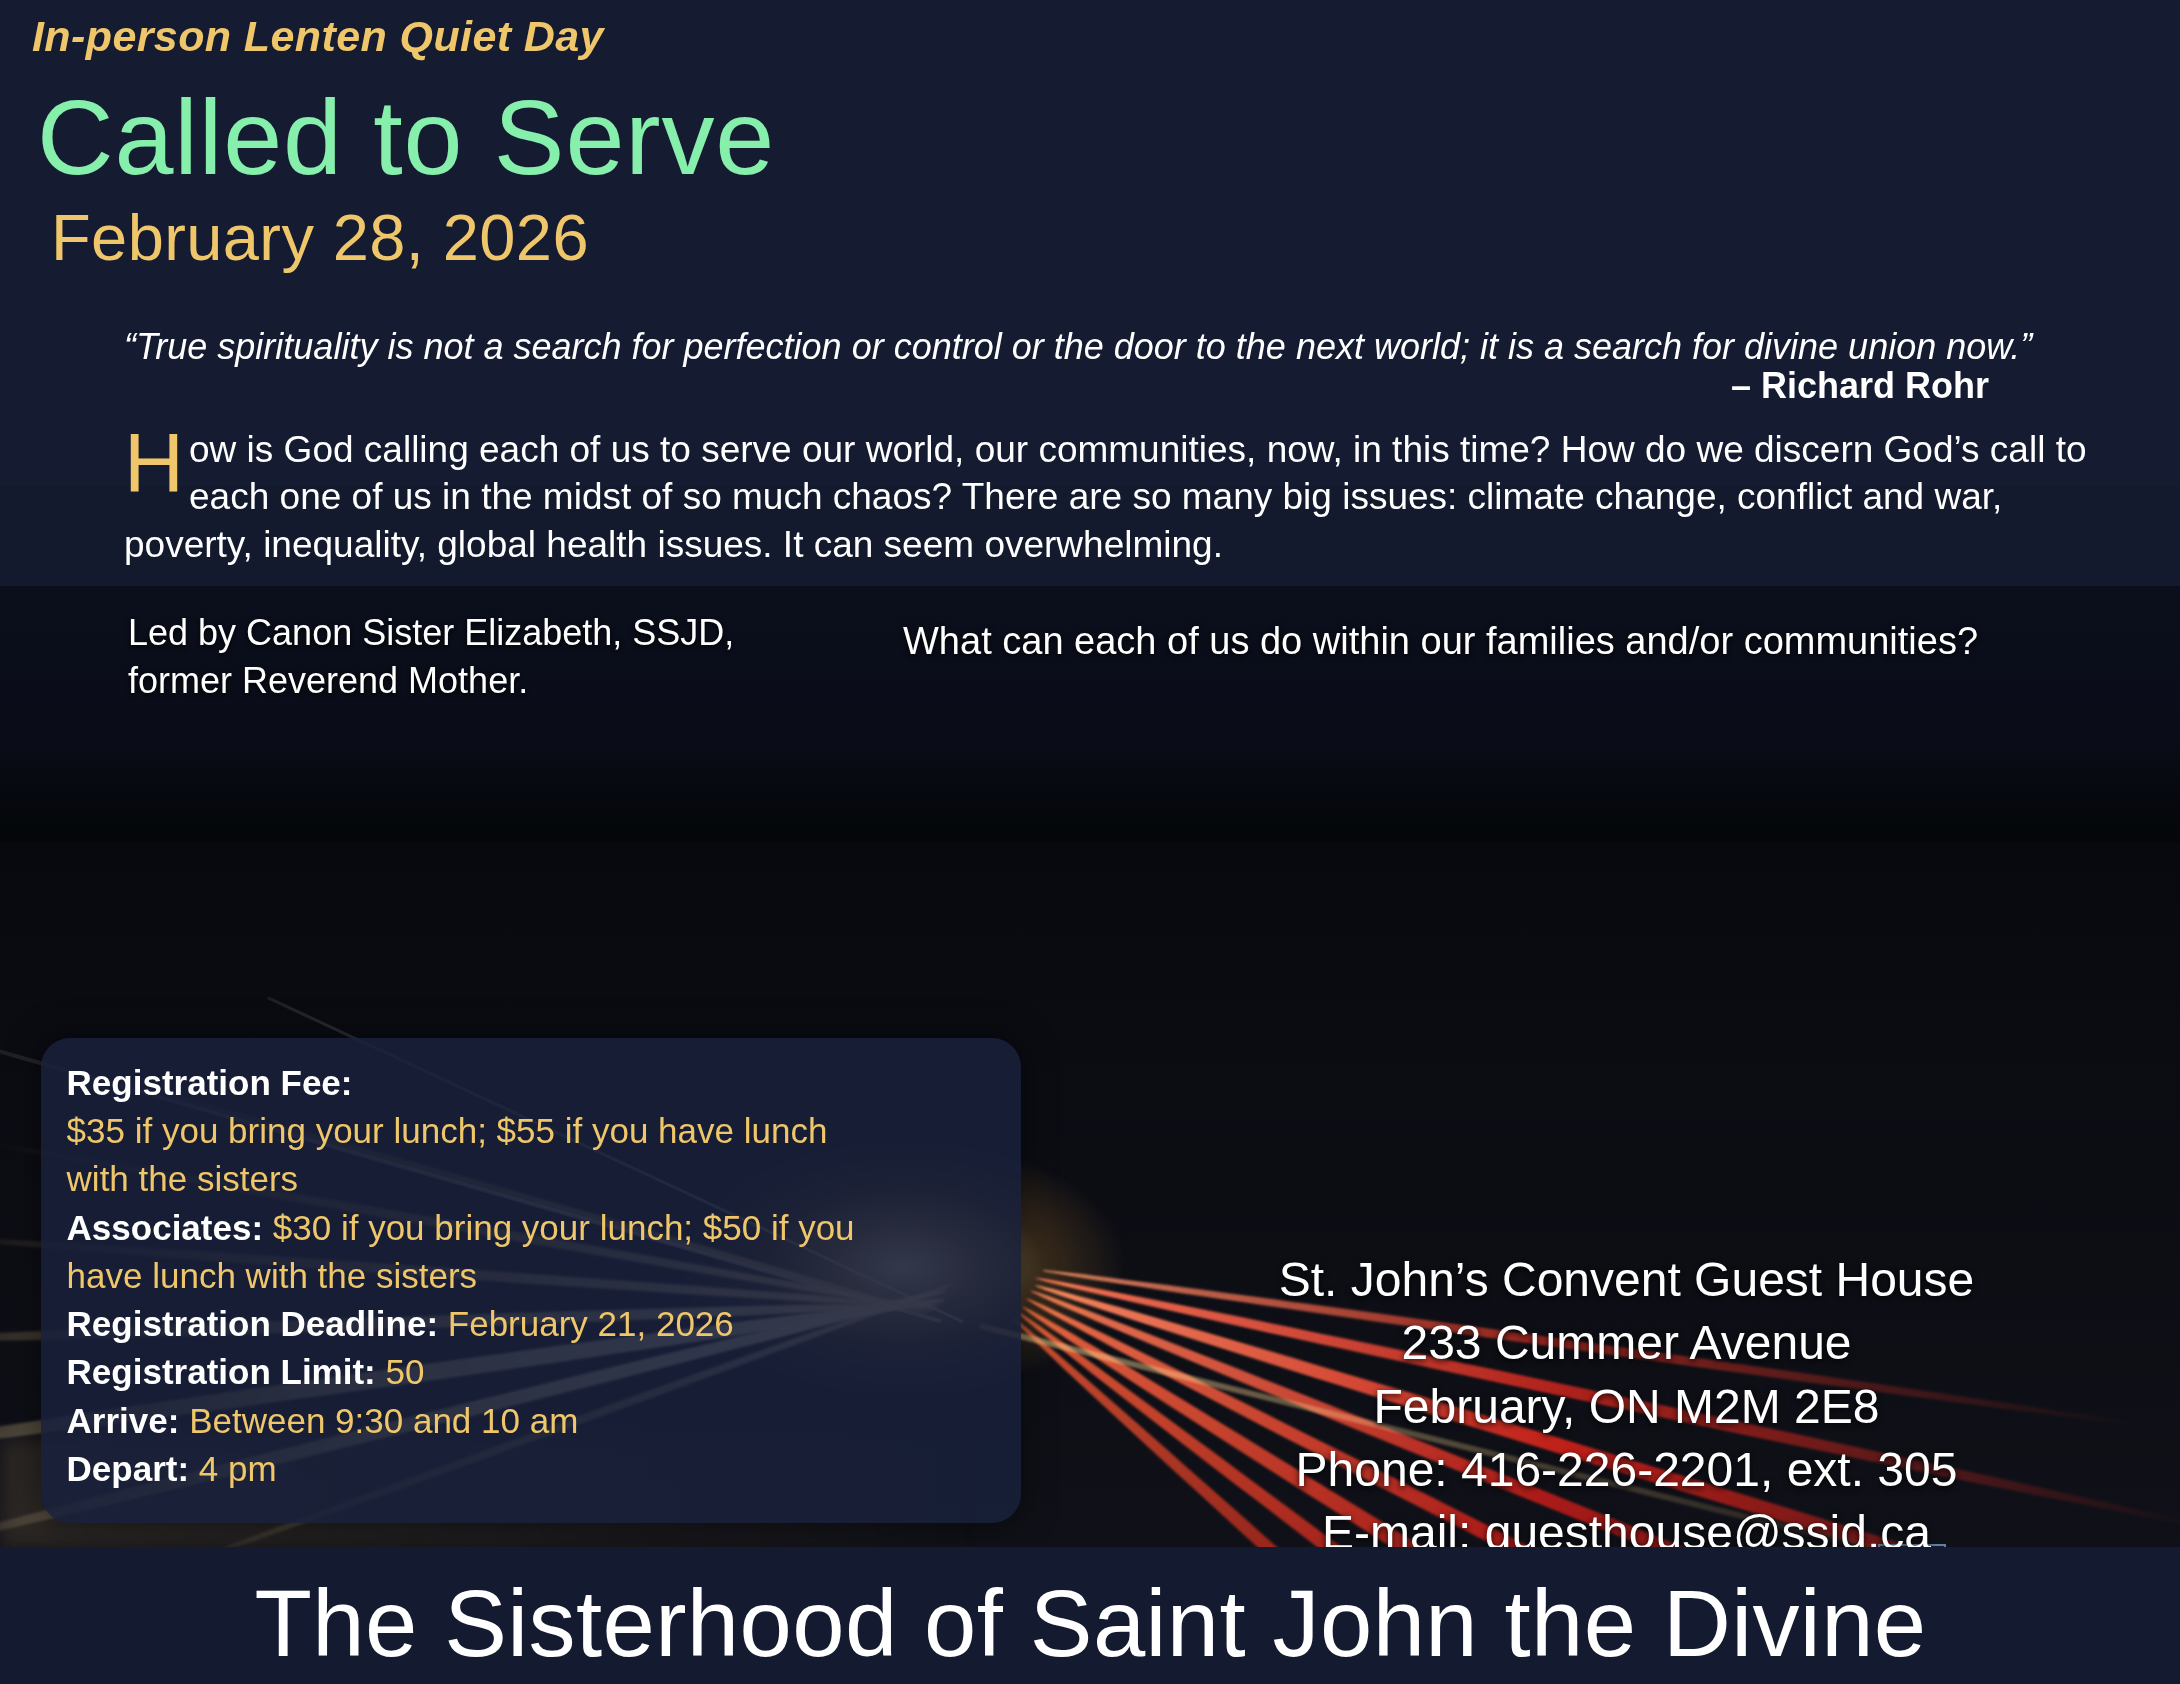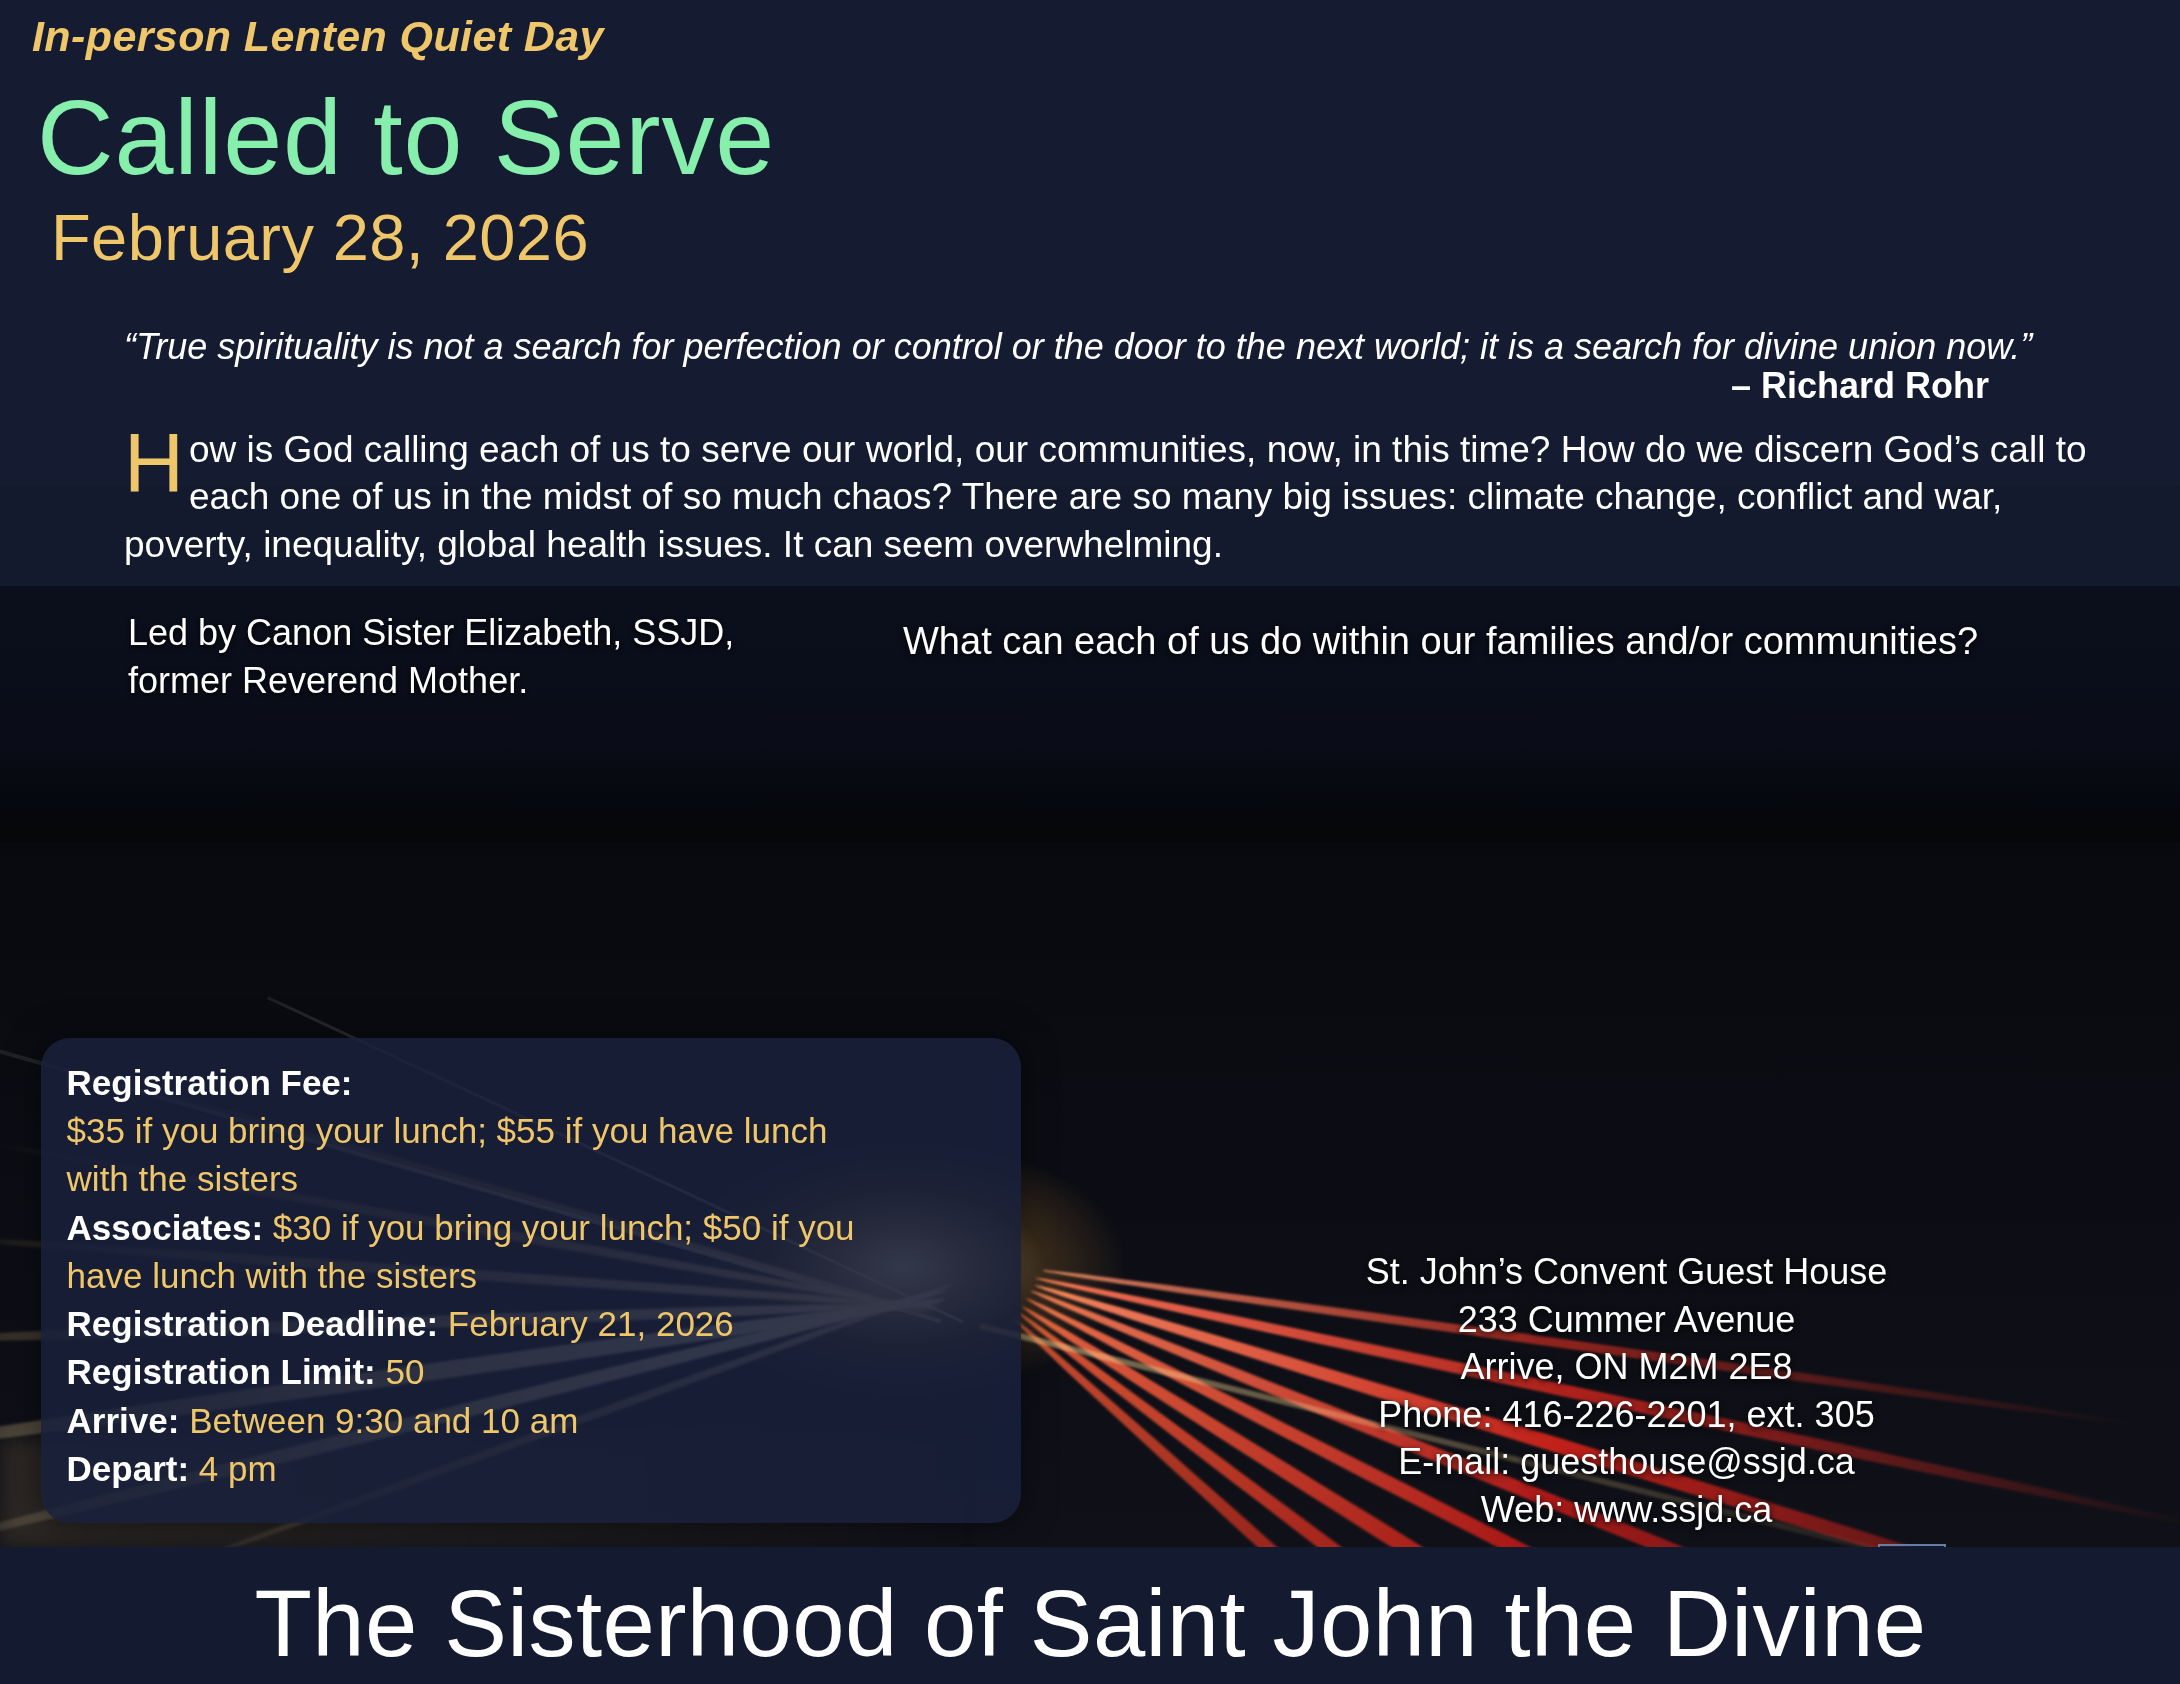--- a/index.html
+++ b/index.html
@@ -217,21 +217,21 @@
     margin: 0 0 1.7px 0;
   }
   .reg-line b { color: #ffffff; }
 
   
   .address {
     position: absolute;
     left: 1175px; top: 1248px;
     width: 903px;
     text-align: center;
-    font-size: 36px;
+    font-size: 48px;
     color: #ffffff;
     line-height: 1.32;
     text-shadow: 0 1.7px 6.8px rgba(0,0,0,0.9);
   }
 
   
   .footer-band {
     position: absolute;
     left: 0; bottom: 0;
     width: 2181px;
@@ -327,21 +327,21 @@
     </div>
     <div class="reg-line">
       <b>Depart:</b>
       <span>4 pm</span>
     </div>
   </div>
 
   <div class="address">
     <div>St. John’s Convent Guest House</div>
     <div>233 Cummer Avenue</div>
-    <div>Arrive, ON M2M 2E8</div>
+    <div>February, ON M2M 2E8</div>
     <div>Phone: 416-226-2201, ext. 305</div>
     <div>E-mail: guesthouse@ssjd.ca</div>
     <div>Web: www.ssjd.ca</div>
   </div>
 
   <div class="footer-band"></div>
   <div class="footer-text">The Sisterhood of Saint John the Divine</div>
 
 </div>
 

